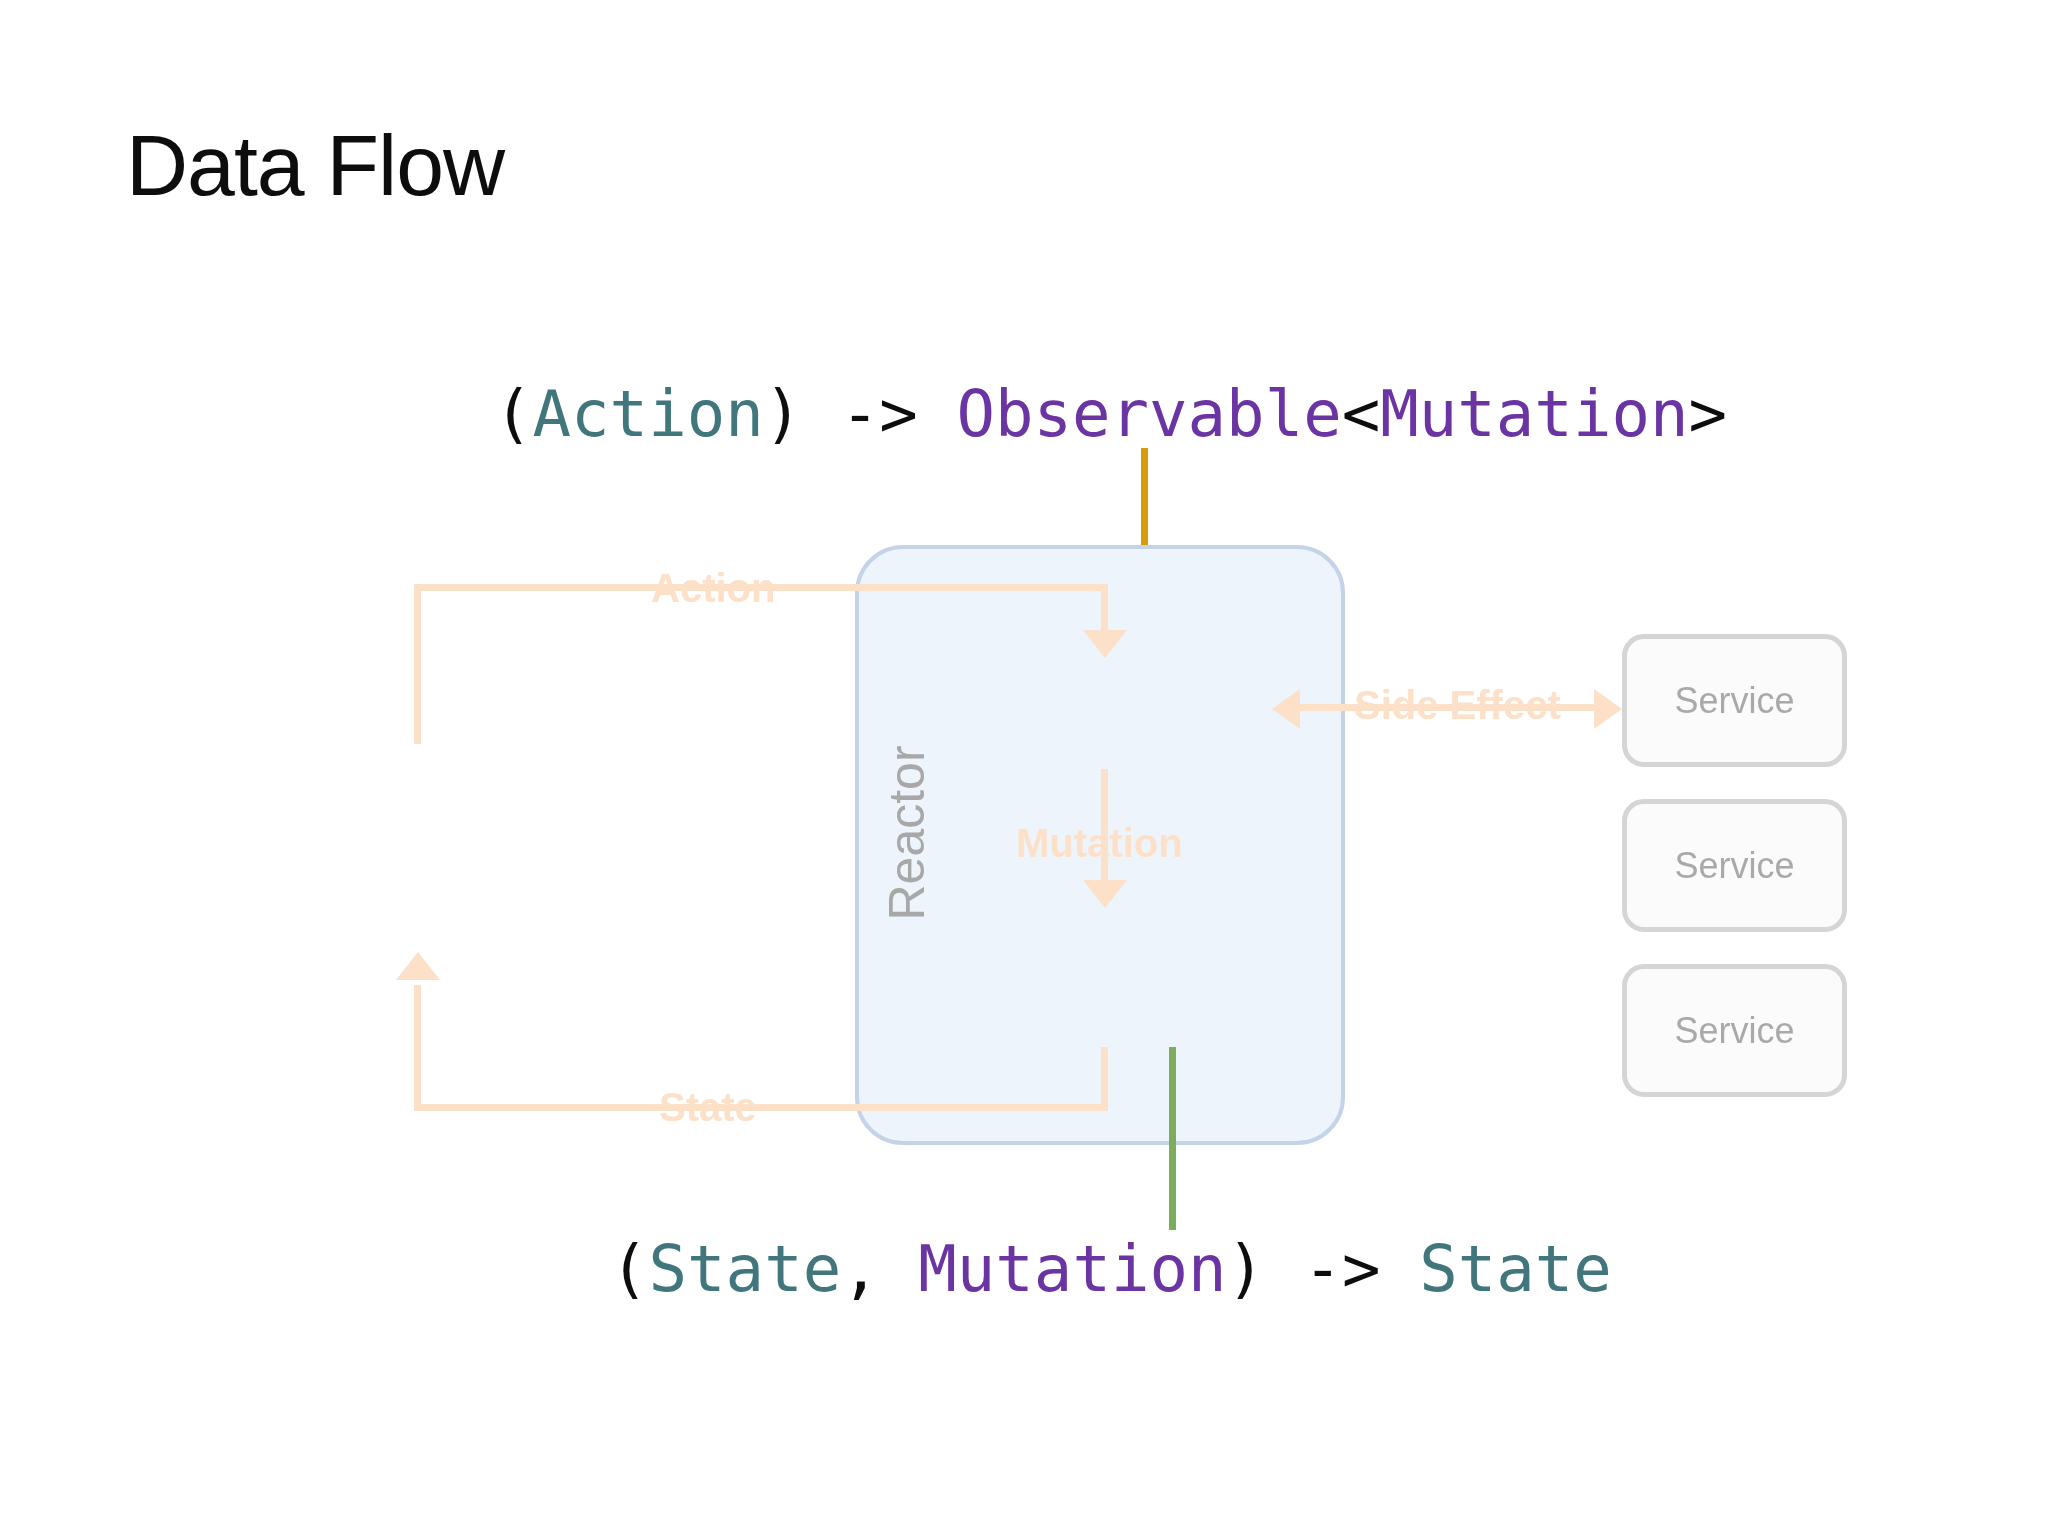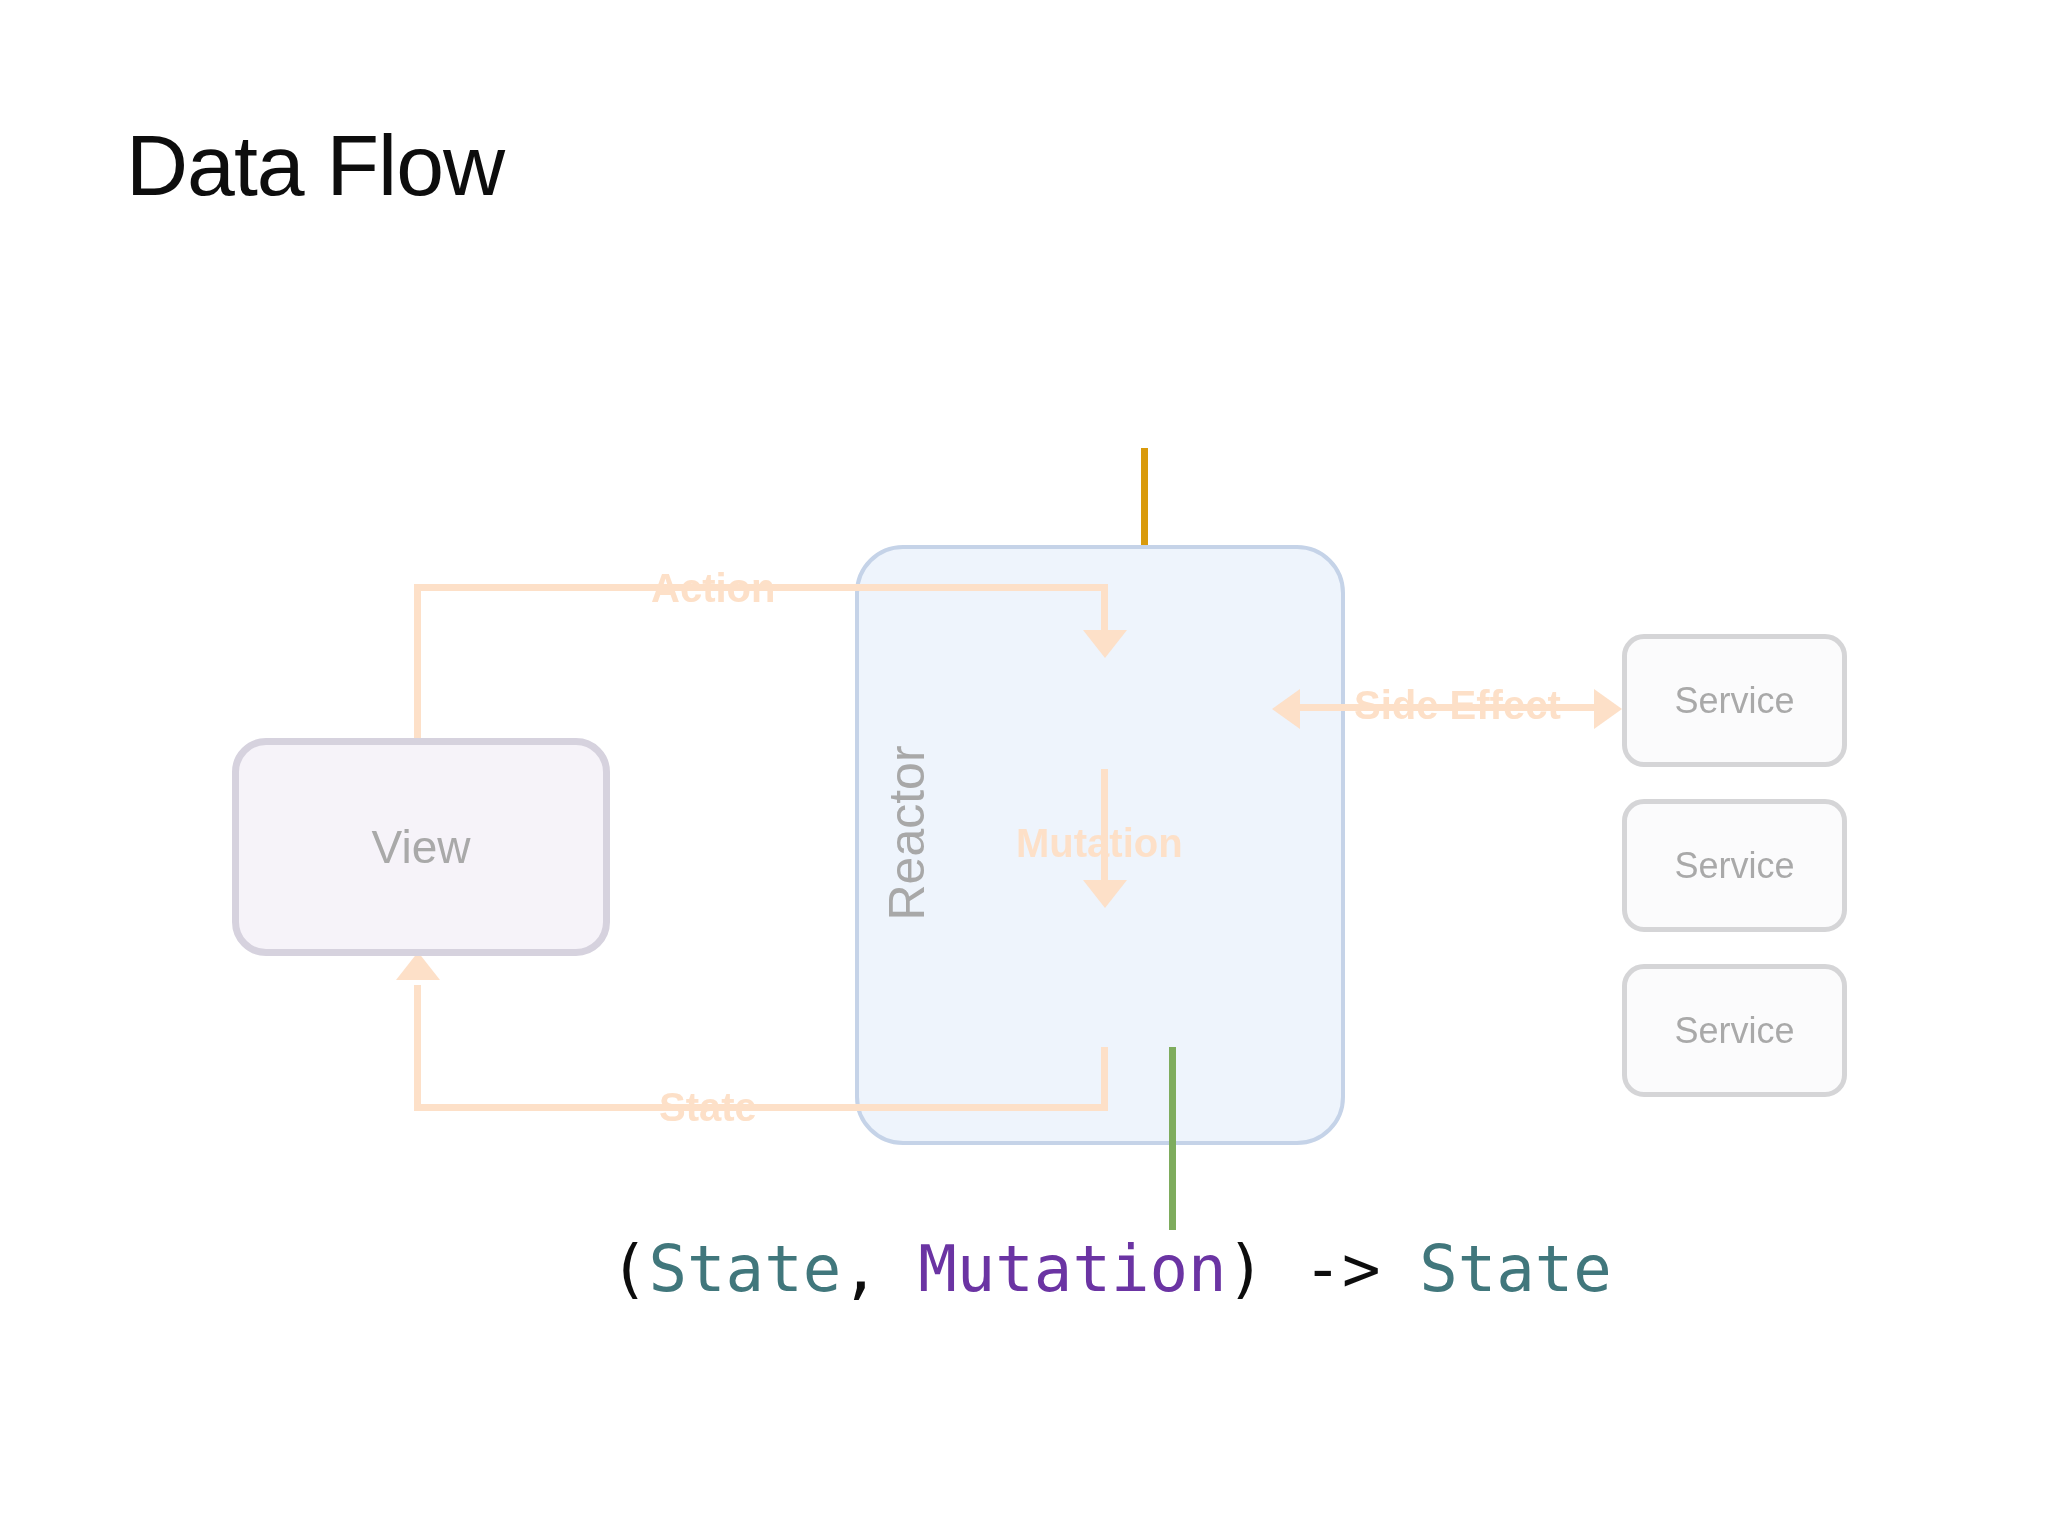--- a/index.html
+++ b/index.html
@@ -276,20 +276,21 @@
   #label-mutation   { left: 1016px; top: 823px;  font-size: 40px; }
   #label-side-effect{ left: 1354px; top: 685px;  font-size: 40px; font-weight: 700; }
 </style>
 </head>
 <body>
 
 <div id="slide">
 
   <div id="page-title">Data Flow</div>
 
+  <div id="code-top" class="code-line"><span class="tok-punct">(</span><span class="tok-type-state">Action</span><span class="tok-punct">)</span><span class="tok-punct"> -&gt; </span><span class="tok-type-mutation">Observable</span><span class="tok-punct">&lt;</span><span class="tok-hl"><span class="tok-type-mutation">Mutation</span></span><span class="tok-punct">&gt;</span></div>
 
   <div id="gold-connector"></div>
 
   <div id="reactor-container"></div>
   <div id="reactor-label">
       <span>Reactor</span>
     </div>
 
   <div class="flow" id="flow-action-v1"></div>
   <div class="flow" id="flow-action-h1"></div>
@@ -307,23 +308,20 @@
   <div id="arrow-mutation-down"></div>
   <div class="flow-label bold" id="label-mutation">Mutation</div>
 
   <div class="flow" id="flow-sideeffect-h"></div>
   <div id="arrow-sideeffect-left"></div>
   <div id="arrow-sideeffect-right"></div>
   <div class="flow-label" id="label-side-effect">Side Effect</div>
 
 
 
-  <div id="view-box">
-      <span>View</span>
-    </div>
 
   <div class="service-box" id="service-box-0">
       <span>Service</span>
     </div>
   <div class="service-box" id="service-box-1">
       <span>Service</span>
     </div>
   <div class="service-box" id="service-box-2">
       <span>Service</span>
     </div>

